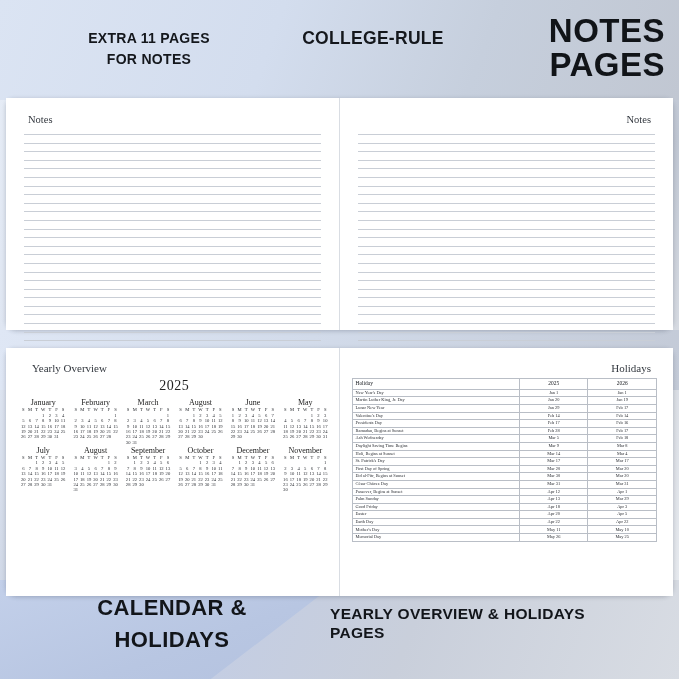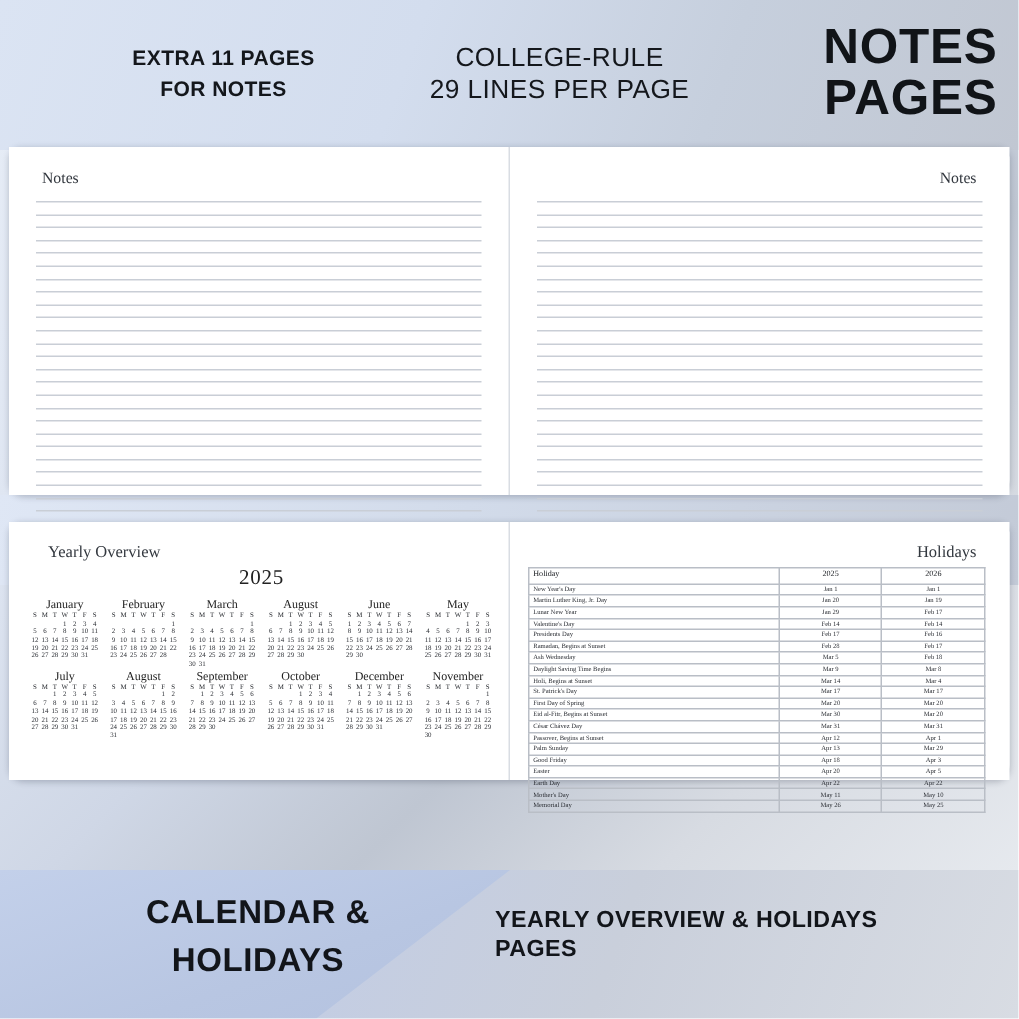--- a/index.html
+++ b/index.html
@@ -37,21 +37,21 @@
   
   .hl-left {
     position:absolute; left:28px; top:28px; width:242px;
     text-align:center;
     font-weight:bold; font-size:14px; line-height:21px;
     color:#14171c; letter-spacing:.3px;
   }
   .hl-mid {
     position:absolute; left:248px; top:28px; width:250px;
     text-align:center;
-    font-weight:normal; font-size:17.5px; line-height:21px;
+    font-weight:bold; font-size:17.5px; line-height:21px;
     color:#14171c; letter-spacing:.3px;
   }
   .hl-right {
     position:absolute; right:14px; top:14px; width:160px;
     text-align:right;
     font-weight:bold; font-size:33px; line-height:34px;
     color:#111418; letter-spacing:.5px;
   }
   .hl-bottom-left {
     position:absolute; left:22px; top:592px; width:300px;
@@ -67,21 +67,21 @@
   }
 
   
   .spread {
     position:absolute;
     background:#ffffff;
     border-radius:8px 8px 10px 10px;
     box-shadow:0 1px 4px rgba(30,40,60,.25);
   }
   .spread-notes { left:6px; top:98px; width:667px; height:232px; }
-  .spread-cal   { left:6px; top:348px; width:667px; height:172px; }
+  .spread-cal   { left:6px; top:348px; width:667px; height:248px; }
   .page {
     position:absolute; top:0; height:100%;
     background:#fff;
   }
   .page-left  { left:0;  width:50%; border-right:1px solid #d9dde3; }
   .page-right { right:0; width:50%; }
 
   .page-title {
     position:absolute; font-size:10.5px; color:#33383f;
     font-family:"Liberation Serif", serif;
@@ -144,21 +144,20 @@
   <div class="mid-band"></div>
   <div class="bottom-band"></div>
   <div class="bottom-wedge"></div>
 
   <div class="hl-left">
     <div>EXTRA 11 PAGES</div>
     <div>FOR NOTES</div>
   </div>
   <div class="hl-mid">
     <div>COLLEGE-RULE</div>
-    <div>29 LINES PER PAGE</div>
   </div>
   <div class="hl-right">
     <div>NOTES</div>
     <div>PAGES</div>
   </div>
 
   <div class="spread spread-notes">
     <div class="page page-left">
       <div class="page-title pt-tl">Notes</div>
       <div class="rules" id="rules-left">

